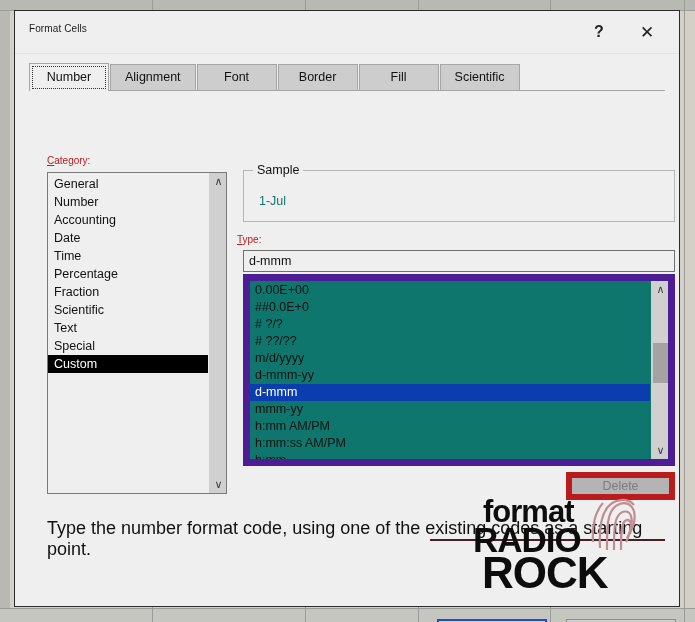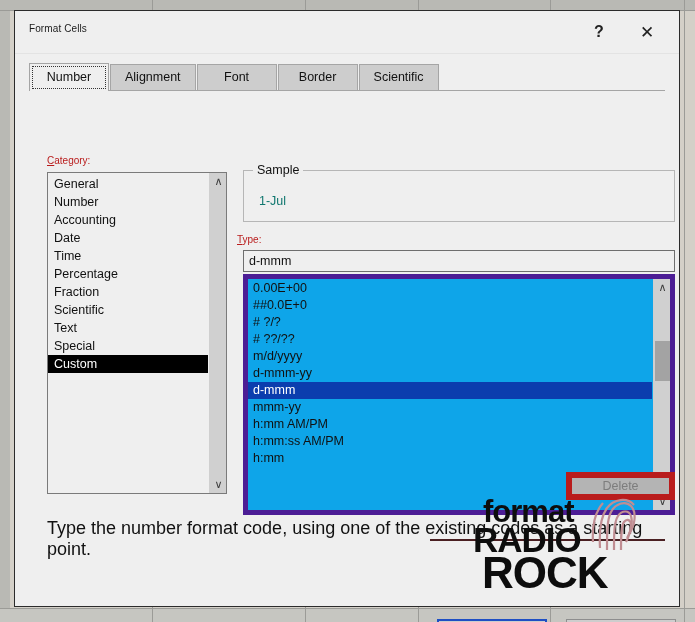--- a/index.html
+++ b/index.html
@@ -218,23 +218,23 @@
     font-size: 12.5px;
     color: #111;
     padding: 0 5px;
     outline: none;
   }
 
   
   #type-list {
     position: absolute;
     left: 228px; top: 220px;
-    width: 432px; height: 241px;
-    background: #0ea5e9;
-    border: 5px solid #4c1d95;
+    width: 432px; height: 192px;
+    background: #0f766e;
+    border: 7px solid #4c1d95;
     box-sizing: border-box;
     overflow: hidden;
   }
   #type-items {
     position: absolute;
     left: 0; top: 0; right: 18px; bottom: 0;
     padding-top: 1px;
   }
   .typeitem {
     height: 17px;
@@ -353,20 +353,21 @@
   <div id="dlgbody">
 
     <div id="tabstrip">
       <div class="tab selected">
         <span>Number</span>
         <span class="focusring"></span>
       </div>
       <div class="tab">Alignment</div>
       <div class="tab">Font</div>
       <div class="tab">Border</div>
+      <div class="tab">Fill</div>
       <div class="tab">Scientific</div>
     </div>
 
     <div class="fieldlabel" id="category-label"><u>C</u><span>ategory:</span></div>
 
     <div id="category-list">
       <div id="category-items">
         <div class="catitem">General</div>
         <div class="catitem">Number</div>
         <div class="catitem">Accounting</div>

